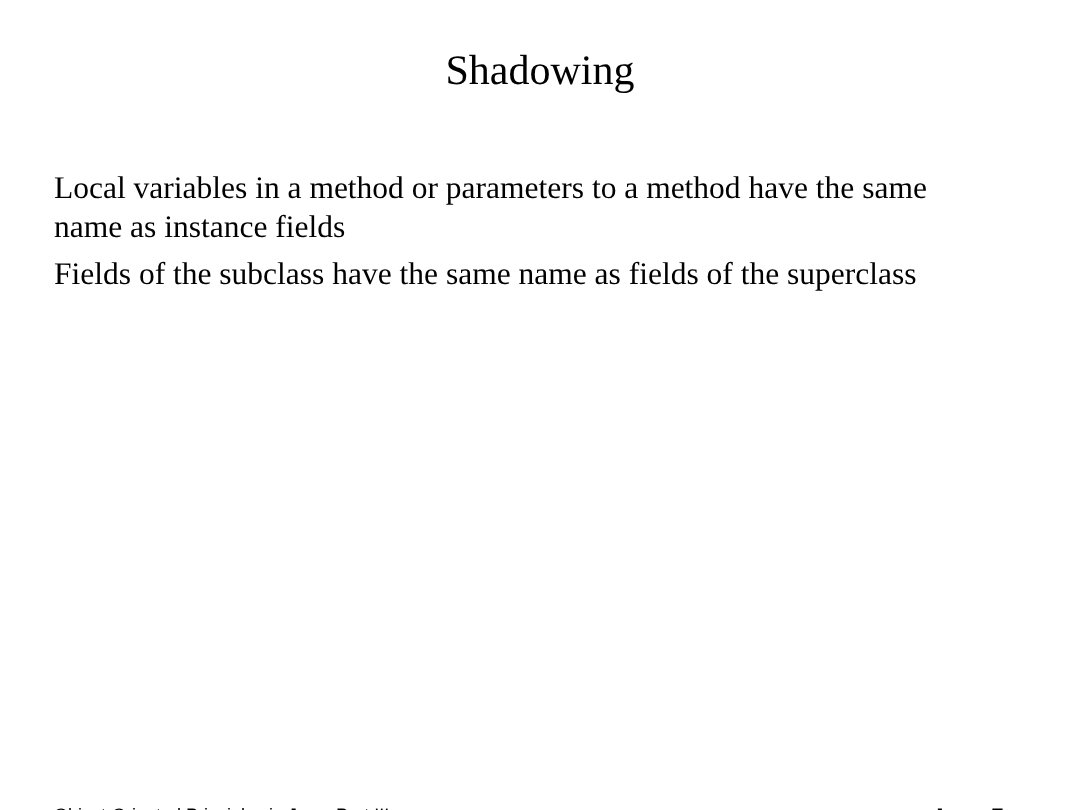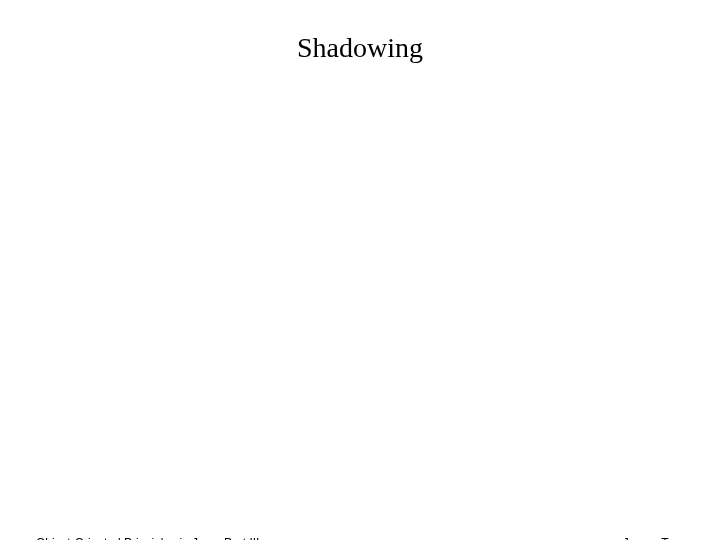--- a/index.html
+++ b/index.html
@@ -54,17 +54,21 @@
     .footer-left {
     }
     .footer-right {
     }
   </style>
 </head>
 <body>
 
 <div class="slide">
   <h1 class="title">Shadowing</h1>
+  <div class="content">
+    <p class="paragraph">Local variables in a method or parameters to a method have the same name as instance fields</p>
+    <p class="paragraph">Fields of the subclass have the same name as fields of the superclass</p>
+  </div>
   <div class="footer">
     <span class="footer-left">Object-Oriented Principles in Java: Part III</span>
     <span class="footer-right">James Tam</span>
   </div>
 </div>
 
 </body></html>

